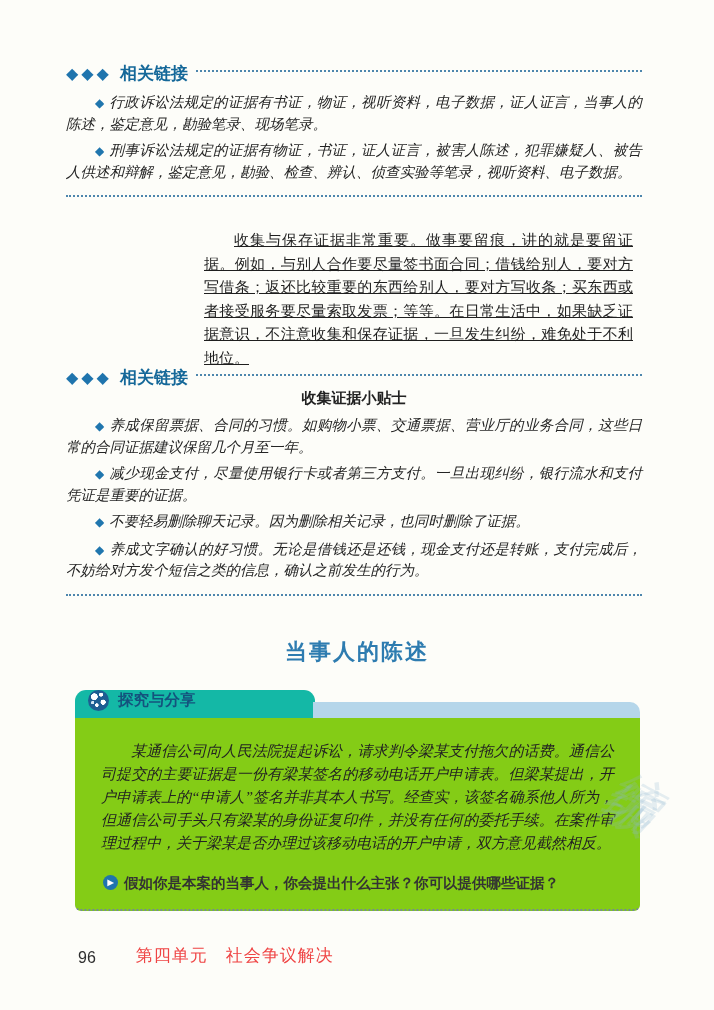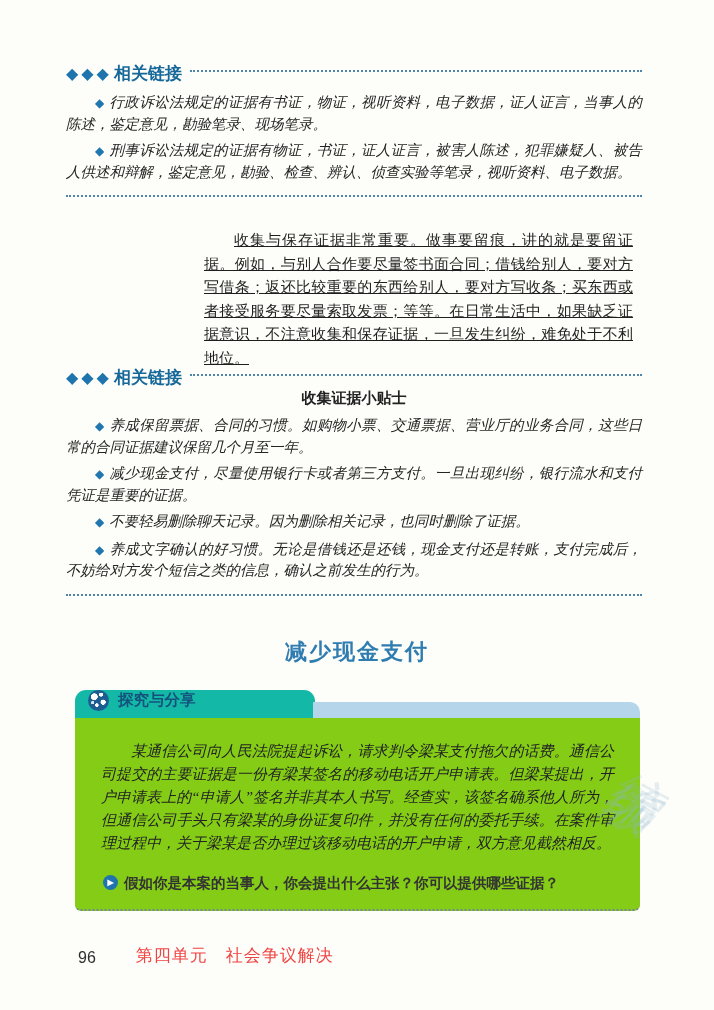--- a/index.html
+++ b/index.html
@@ -17,21 +17,21 @@
   .rl-section { position:absolute; left:66px; width:576px; }
   .rl-section-1 { top:62px; }
   .rl-section-2 { top:366px; }
   .rl-header { display:flex; align-items:center; }
   .rl-diamonds {
     color:#1f74ad; font-size:16px; letter-spacing:3px;
     font-family:"Liberation Sans", sans-serif; line-height:1;
   }
   .rl-title {
     color:#156899; font-weight:bold; font-size:17px;
-    font-family:Liberation Serif, serif; margin-left:2px; white-space:nowrap;
+    font-family:Liberation Serif, serif; margin-left:8px; white-space:nowrap;
   }
   .rl-leader { flex:1; border-bottom:2px dotted #4d86ad; margin-left:8px; transform:translateY(-3px); }
   .rl-subtitle {
     text-align:center; font-family:"Liberation Sans", sans-serif;
     font-weight:bold; font-size:15px; color:#222; 
   }
   .rl-items { margin-top:7px; }
   .rl-items p {
     text-indent:2em; font-size:14.5px; line-height:20.5px;
     text-align:justify; font-style:italic; color:#242424; margin-top:6px;
@@ -154,21 +154,21 @@
     <div class="rl-subtitle">收集证据小贴士</div>
     <div class="rl-items">
       <p><span class="diamond-bullet">◆</span><span>养成保留票据、合同的习惯。如购物小票、交通票据、营业厅的业务合同，这些日常的合同证据建议保留几个月至一年。</span></p>
       <p><span class="diamond-bullet">◆</span><span>减少现金支付，尽量使用银行卡或者第三方支付。一旦出现纠纷，银行流水和支付凭证是重要的证据。</span></p>
       <p><span class="diamond-bullet">◆</span><span>不要轻易删除聊天记录。因为删除相关记录，也同时删除了证据。</span></p>
       <p><span class="diamond-bullet">◆</span><span>养成文字确认的好习惯。无论是借钱还是还钱，现金支付还是转账，支付完成后，不妨给对方发个短信之类的信息，确认之前发生的行为。</span></p>
     </div>
     <div class="rl-bottom"></div>
   </div>
 
-  <h2 class="section-heading">减少现金支付</h2>
+  <h2 class="section-heading">当事人的陈述</h2>
 
   <div class="explore">
     <div class="explore-header">
       <div class="explore-tab">
         <span class="explore-icon"></span>
         <span class="explore-title">探究与分享</span>
       </div>
       <div class="explore-band"></div>
     </div>
     <div class="explore-body">

